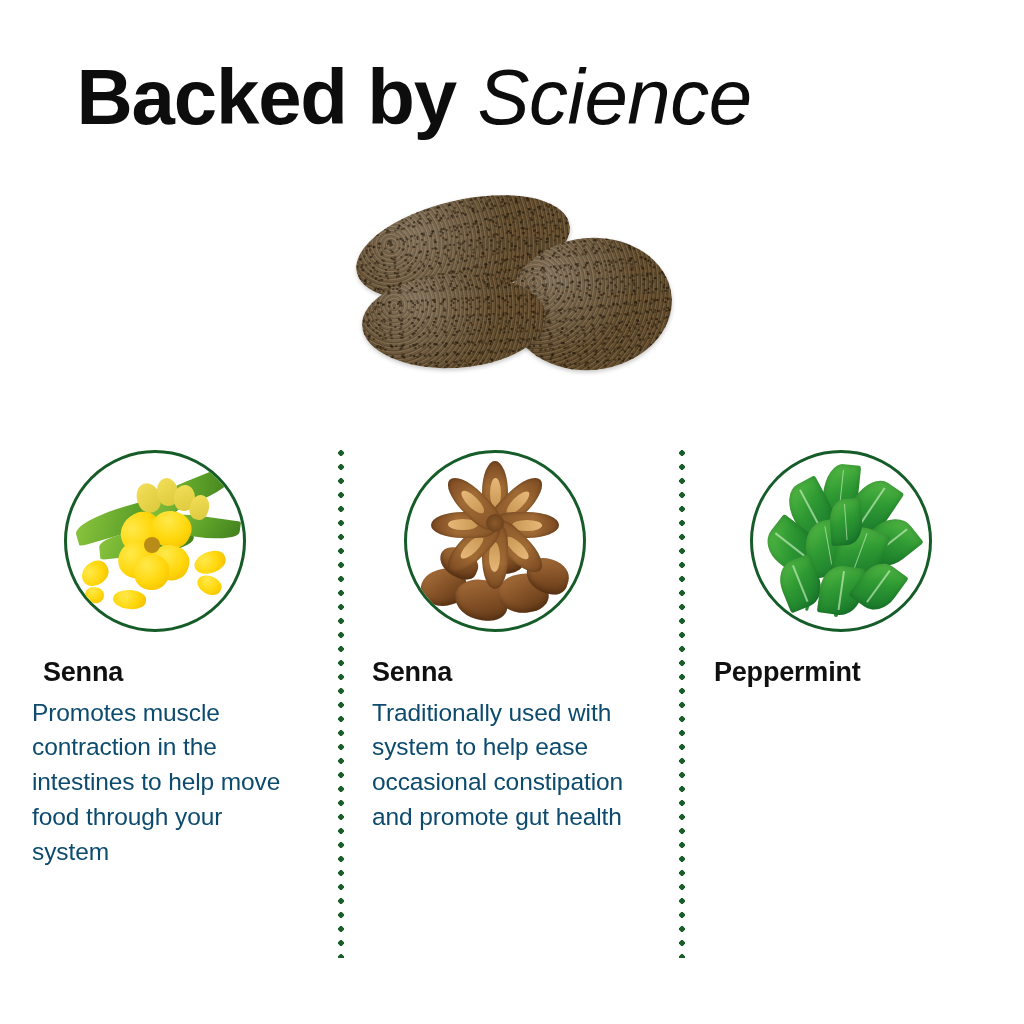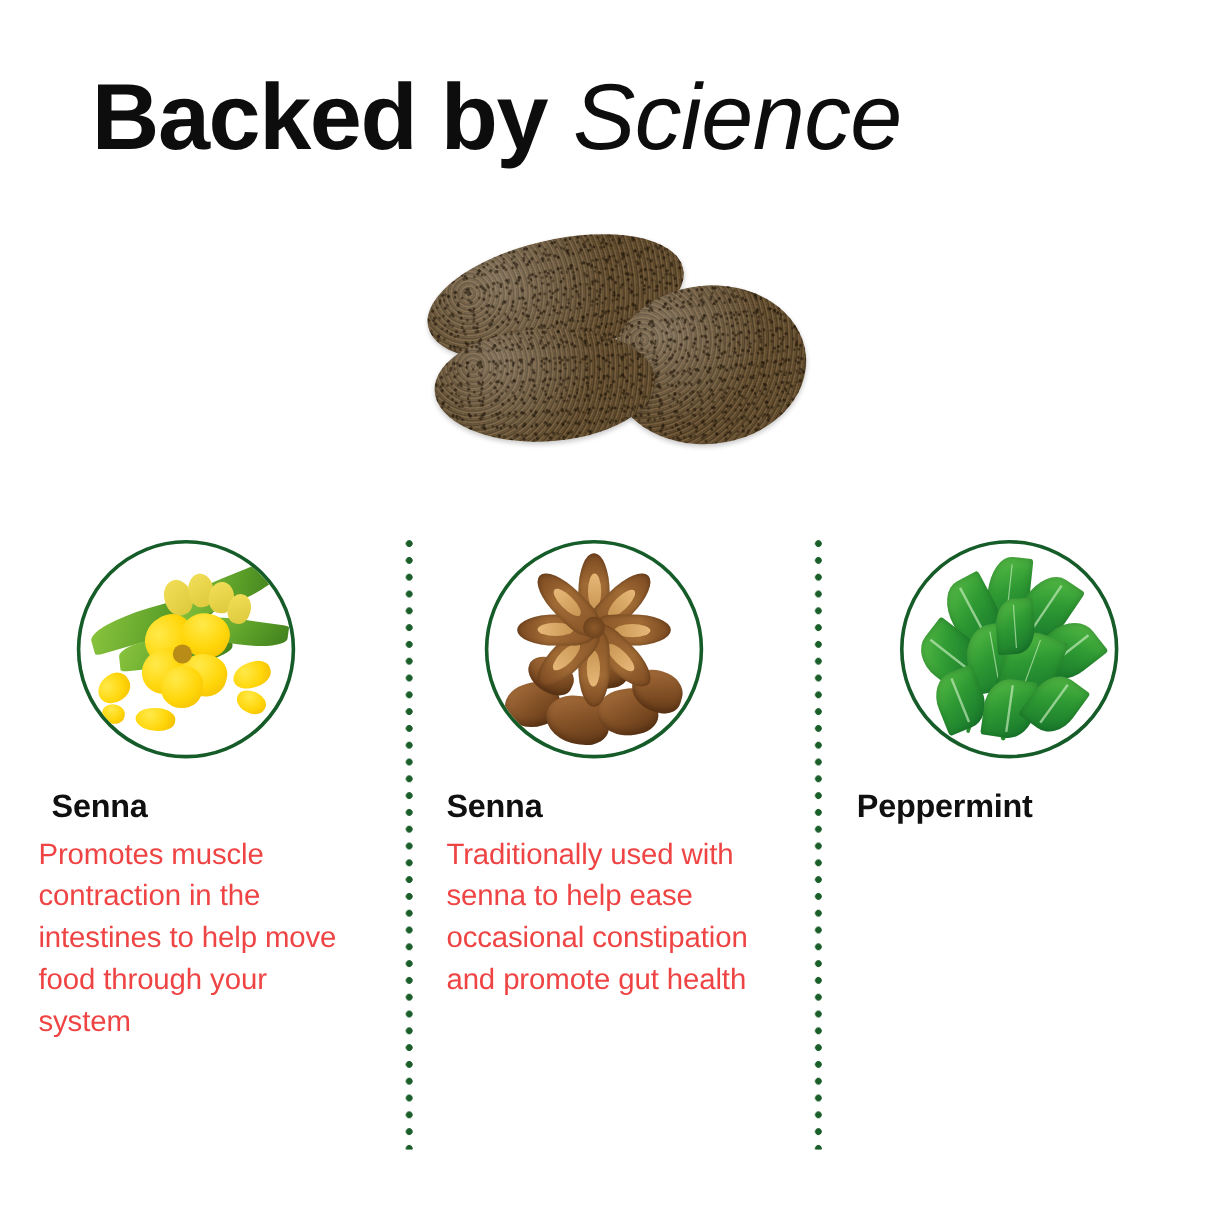--- a/index.html
+++ b/index.html
@@ -275,21 +275,21 @@
     line-height: 1.1;
   }
   .col-1 .col-heading { margin-left: 11px; }
   .col-2 .col-heading { margin-left: 0px; }
   .col-3 .col-heading { margin-left: 0px; }
 
   .col-body {
     margin-top: 8px;
     font-size: 24.5px;
     font-weight: 400;
-    color: #ef4444;
+    color: #0c4a6e;
     line-height: 1.42;
     width: 262px;
     letter-spacing: -0.1px;
   }
 </style>
 </head>
 <body>
 
 <div class="page">
 
@@ -357,21 +357,21 @@
             <div class="anise-arm" style="transform:rotate(135deg);"></div>
             <div class="anise-arm" style="transform:rotate(180deg);"></div>
             <div class="anise-arm" style="transform:rotate(225deg);"></div>
             <div class="anise-arm" style="transform:rotate(270deg);"></div>
             <div class="anise-arm" style="transform:rotate(315deg);"></div>
             <div class="anise-hub"></div>
           </div>
         </div>
       </div>
       <div class="col-heading">Senna</div>
-      <div class="col-body">Traditionally used with senna to help ease occasional constipation and promote gut health</div>
+      <div class="col-body">Traditionally used with system to help ease occasional constipation and promote gut health</div>
     </div>
 
     <div class="column col-3">
       <div class="circle">
         <div class="circle-art">
           <div class="mint-stem" style="left:46%; top:55%; width:4px; height:38%;"></div>
           <div class="mint-stem" style="left:34%; top:60%; width:3px; height:30%; transform:rotate(18deg);"></div>
           <div class="mint-leaf" style="left:40%; top:6%;  width:20%; height:36%; transform:rotate(6deg);"></div>
           <div class="mint-leaf" style="left:22%; top:16%; width:22%; height:34%; transform:rotate(-28deg);"></div>
           <div class="mint-leaf" style="left:56%; top:14%; width:22%; height:34%; transform:rotate(34deg);"></div>

